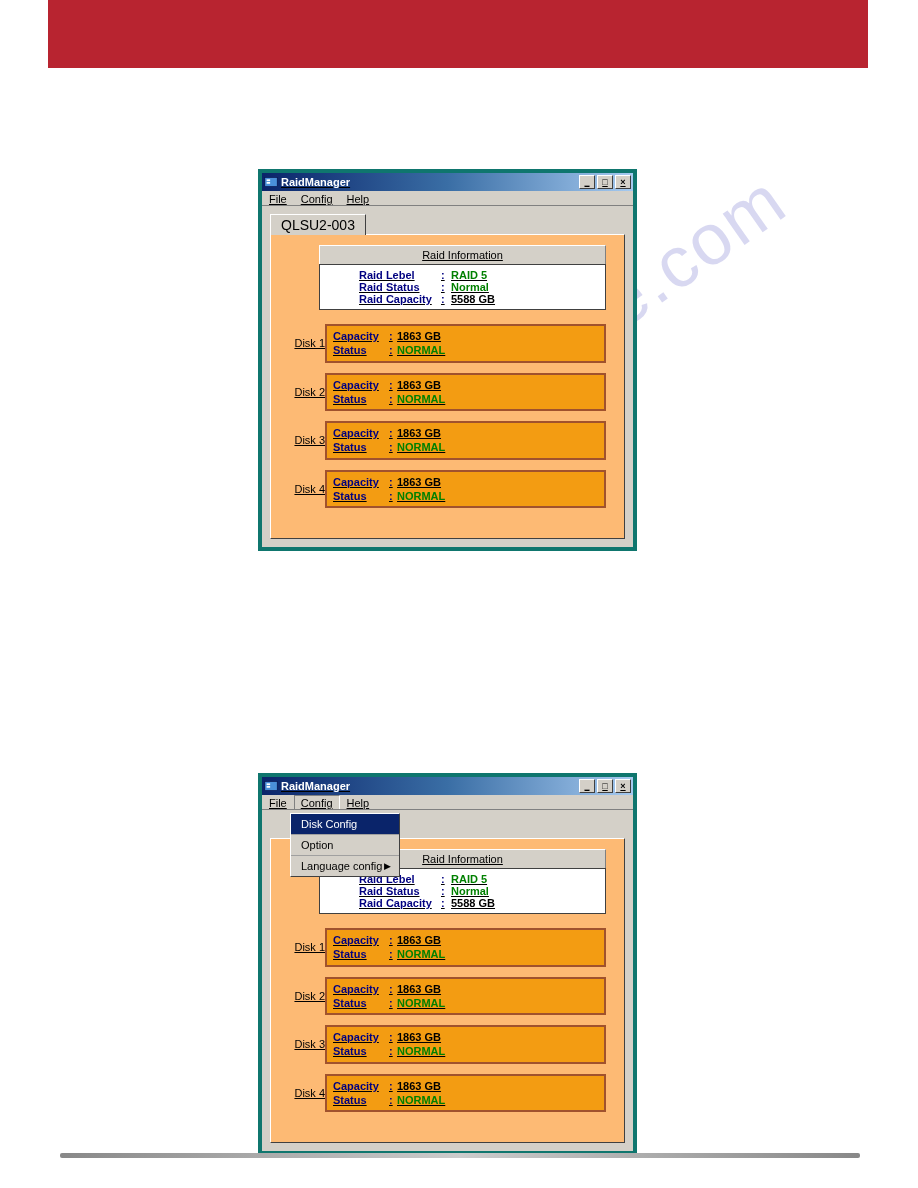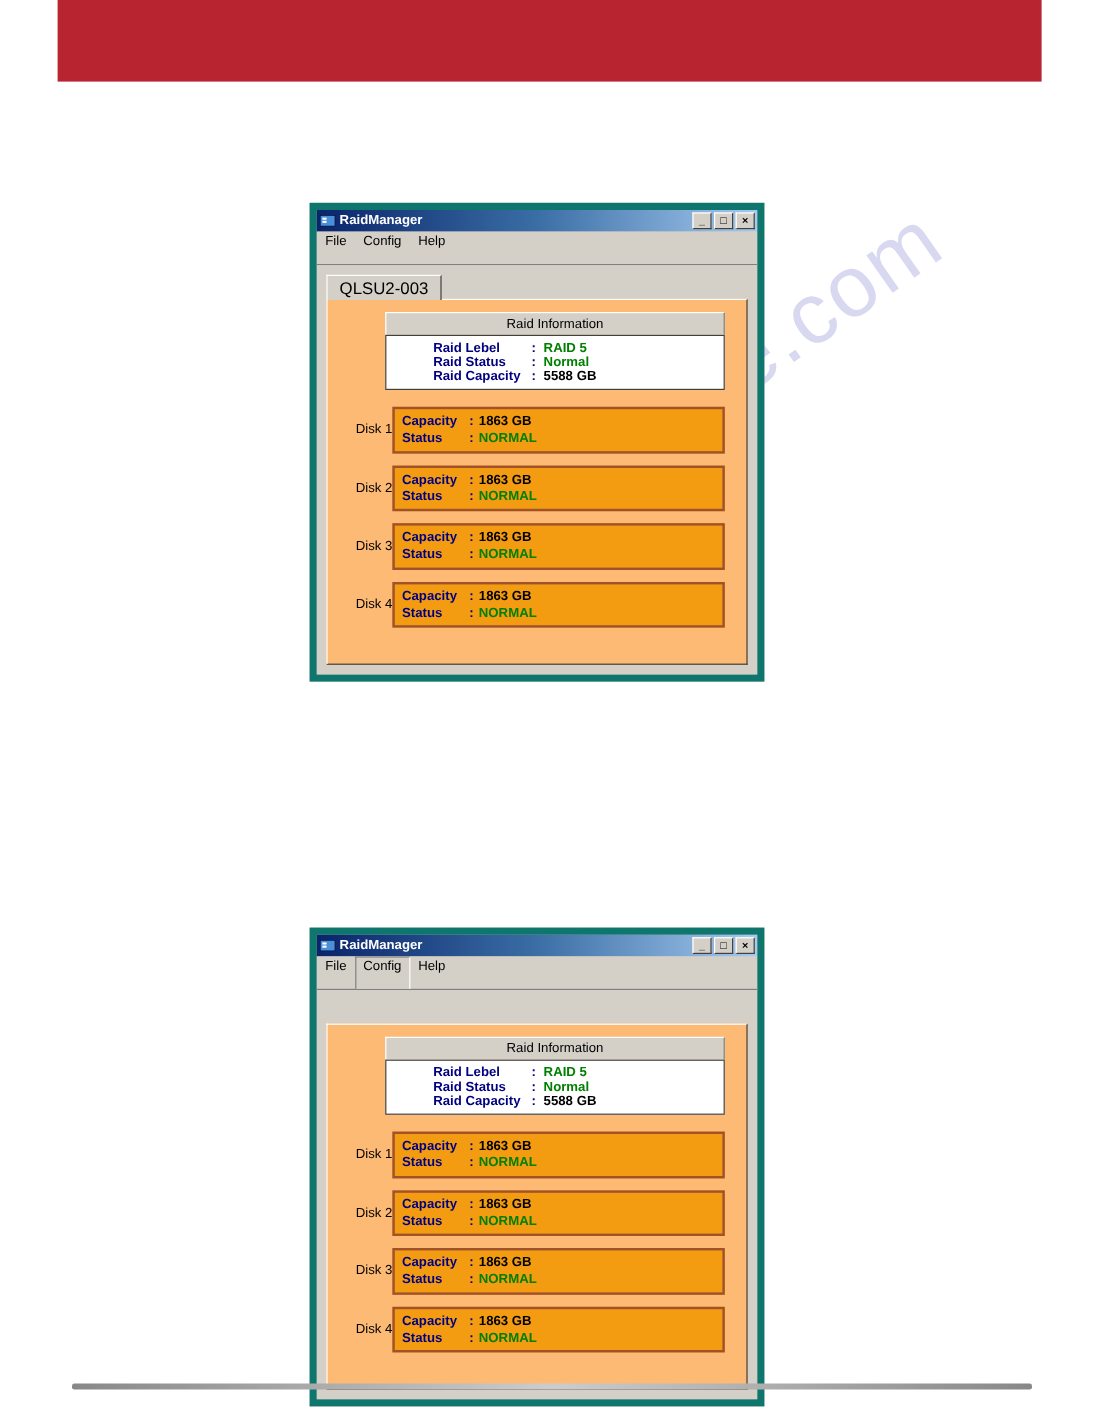--- a/index.html
+++ b/index.html
@@ -4,39 +4,39 @@
 <style>
   * { box-sizing: border-box; margin: 0; padding: 0; }
   body { font-family: Tahoma, Arial, sans-serif; background: #fff; width: 918px; height: 1188px; position: relative; }
   
   .red-bar { background: #b82430; height: 68px; margin: 0 48px 0 48px; width: 820px; }
   
   .screenshot-container { position: absolute; }
   .shot1 { left: 258px; top: 169px; }
   .shot2 { left: 258px; top: 773px; }
   
-  .window { width: 379px; background: #d4d0c8; border: 6px solid #0f766e; position: relative; }
+  .window { width: 379px; background: #d4d0c8; border: 4px solid #0f766e; position: relative; text-decoration: underline; }
   
   .titlebar {
     height: 18px;
     background: linear-gradient(90deg, #0a246a 0%, #3a6ea5 50%, #a6caf0 100%);
     display: flex; align-items: center; padding: 0 2px;
     color: #fff; font-size: 11px; font-weight: bold;
   }
   .titlebar-icon { width: 14px; height: 14px; margin-right: 3px; display: inline-flex; align-items:center; justify-content:center; }
   .titlebar-icon svg { width: 14px; height: 14px; }
   .titlebar-spacer { flex: 1; }
   .titlebar-btn {
     width: 16px; height: 14px; background: #d4d0c8;
     border: 1px solid #fff; border-right-color:#404040; border-bottom-color:#404040;
     margin-left: 2px; font-size: 9px; font-weight: bold; color: #000;
     display: flex; align-items: center; justify-content: center; line-height: 1;
   }
   
-  .menubar { height: 28px; background: #d4d0c8; display: flex; font-size: 11px; border-bottom: 1px solid #808080; }
+  .menubar { height: 15px; background: #d4d0c8; display: flex; font-size: 11px; border-bottom: 1px solid #808080; }
   .menu-item { padding: 2px 7px; cursor: default; }
   .menu-item.open { background: #d4d0c8; border: 1px solid #808080; border-bottom: none; border-right-color:#fff; padding: 1px 6px 2px 6px; }
   
   .client { padding: 6px; background: #d4d0c8; position: relative; }
   
   .tab-area { margin: 2px; }
   .tab { display: inline-block; background: #d4d0c8; border: 1px solid #fff; border-right-color:#404040; border-bottom: none; padding: 2px 10px; font-size: 14px; position: relative; z-index: 2; }
   .tab-content { border: 1px solid #fff; border-right-color:#404040; border-bottom-color:#404040; margin-top: -1px; padding: 10px 8px 20px 8px; background: #fdba74; }
   
   .raid-info-group { margin: 0 10px 14px 40px; }
@@ -227,20 +227,28 @@
       <span class="titlebar-btn">_</span>
       <span class="titlebar-btn">□</span>
       <span class="titlebar-btn">×</span>
     </div>
     <div class="menubar">
       <div class="menu-item">File</div>
       <div class="menu-item open">Config</div>
       <div class="menu-item">Help</div>
     </div>
 
+    <div class="dropdown-menu">
+      <div class="dd-item hl">Disk Config</div>
+      <div class="dd-item">Option</div>
+      <div class="dd-item">
+        <span>Language config</span>
+        <span class="arrow">▶</span>
+      </div>
+    </div>
 
     <div class="client">
       <div class="tab-area">
         <div class="tab" style="visibility:hidden">QLSU2-003</div>
         <div class="tab-content">
           <div class="raid-info-group">
             <div class="raid-info-header">Raid Information</div>
             <div class="raid-info-box">
               <div class="info-row">
                 <span class="info-label">Raid Lebel</span>

